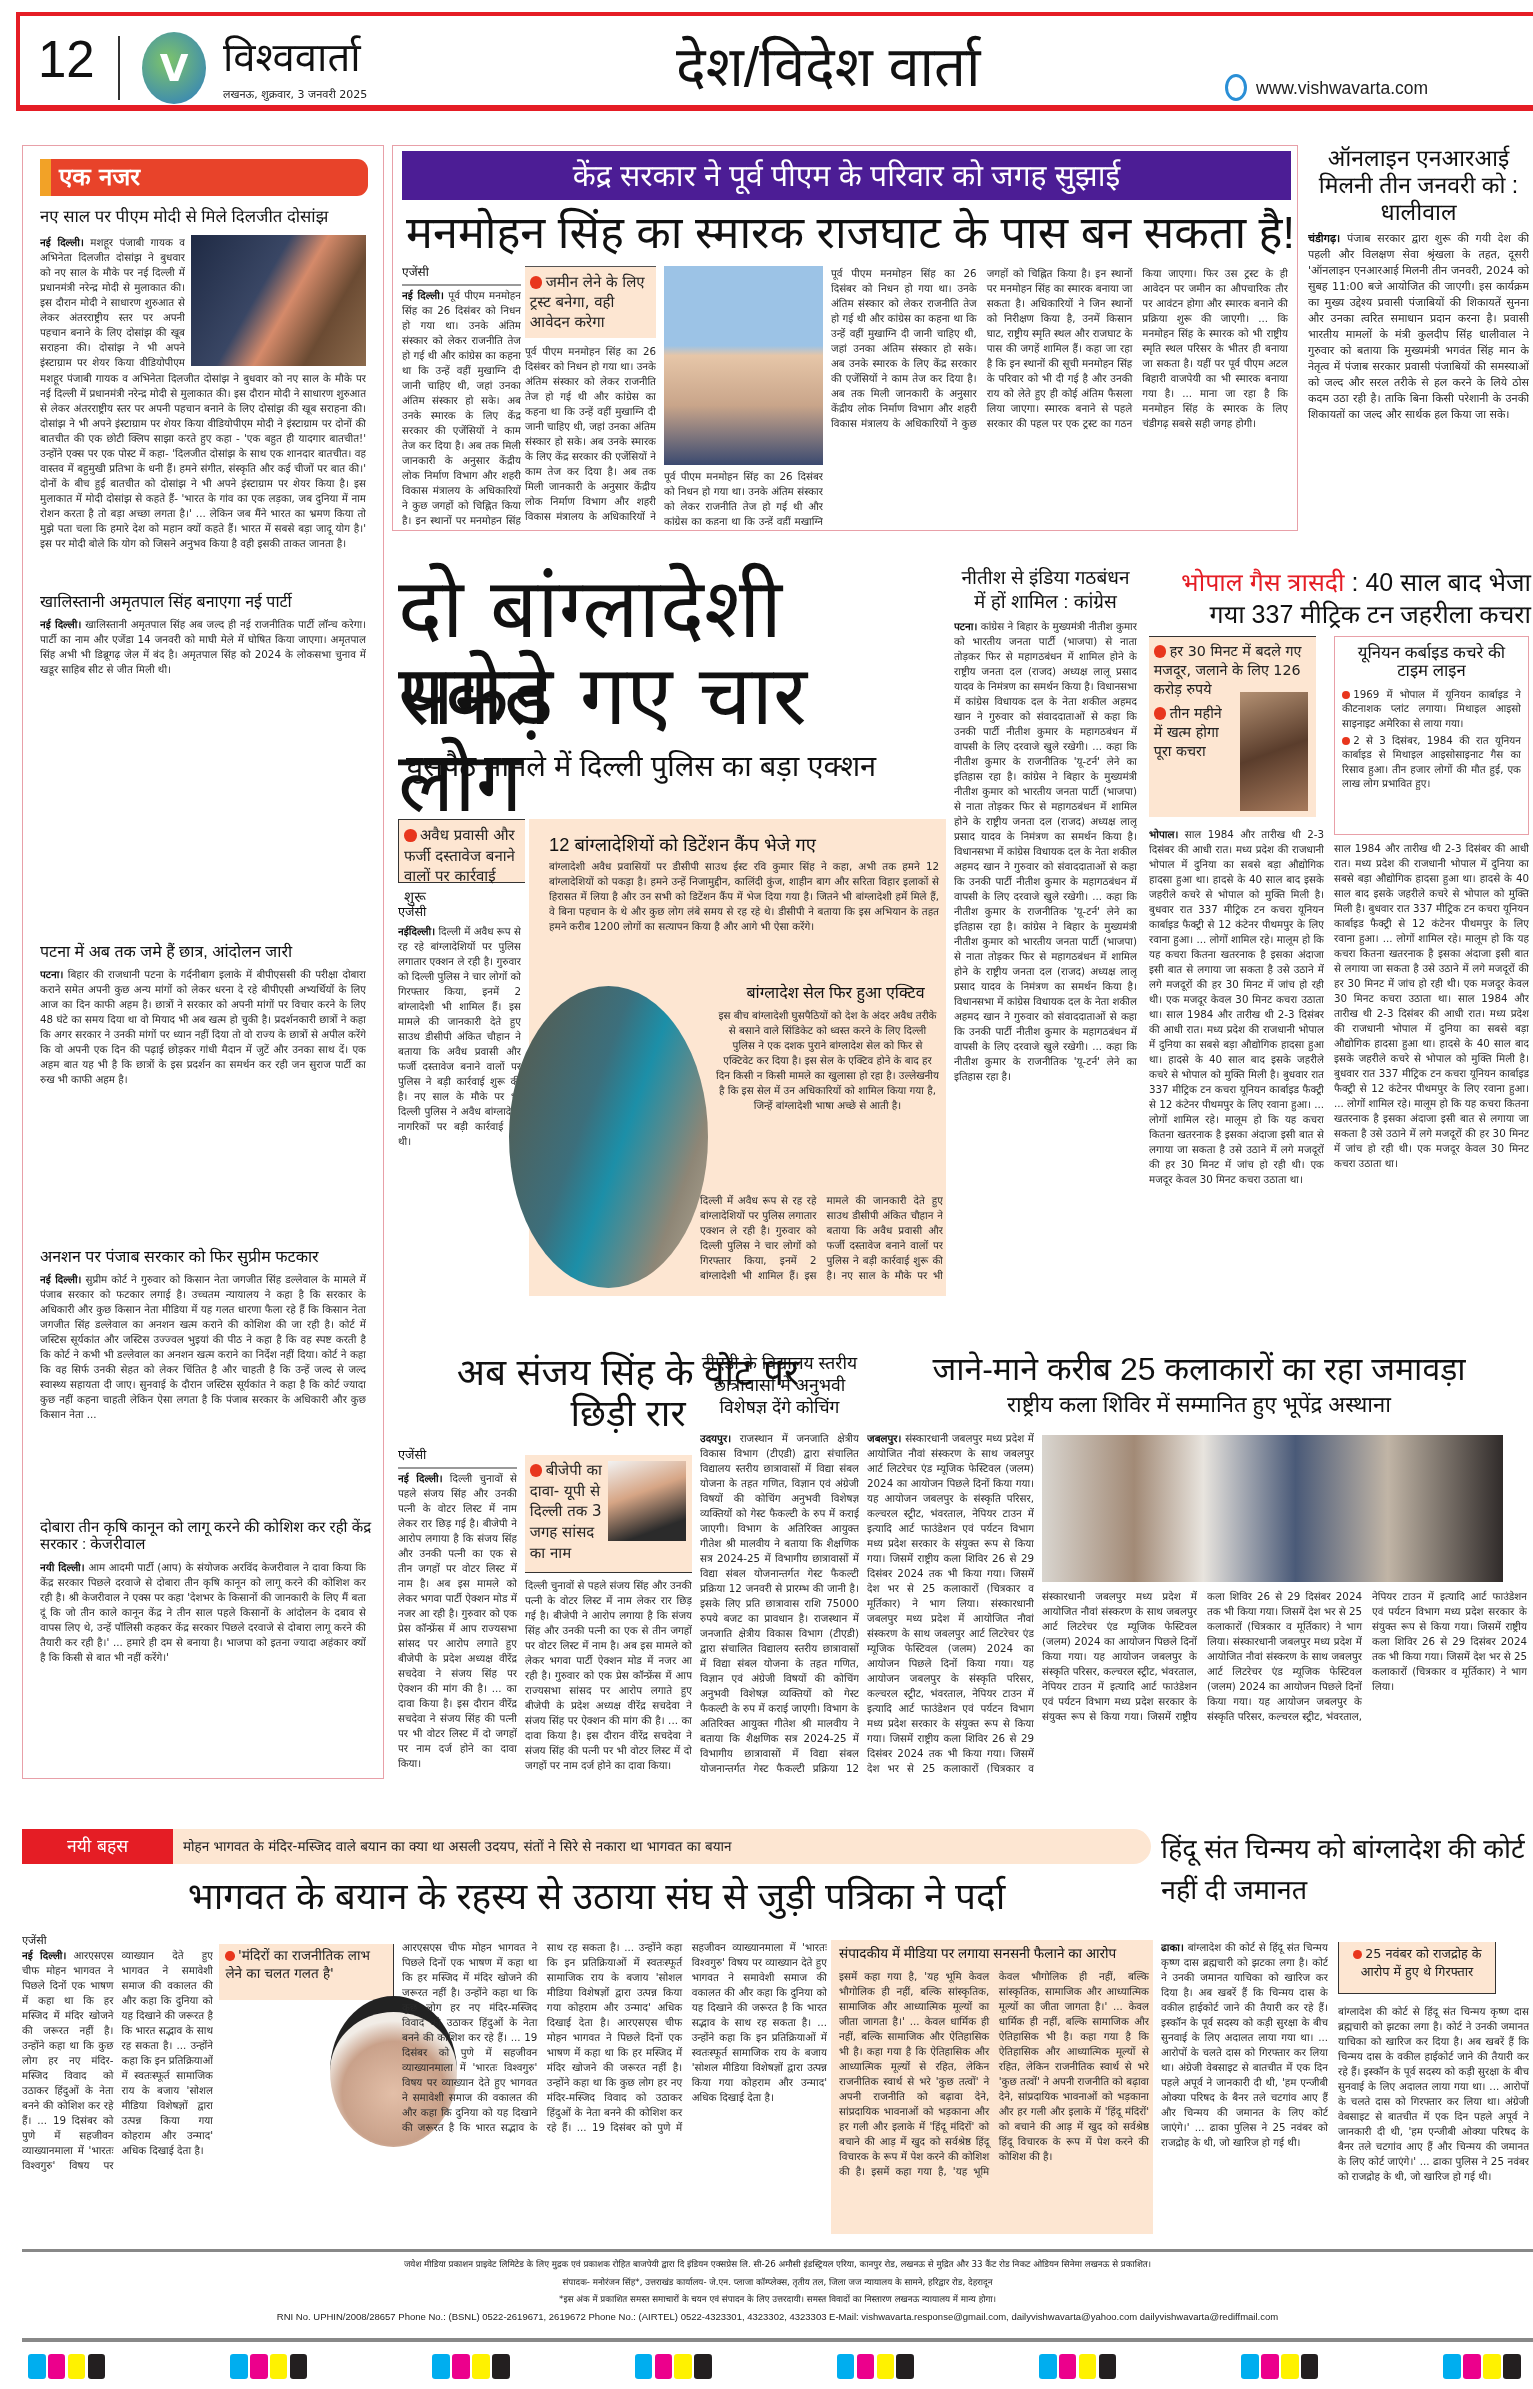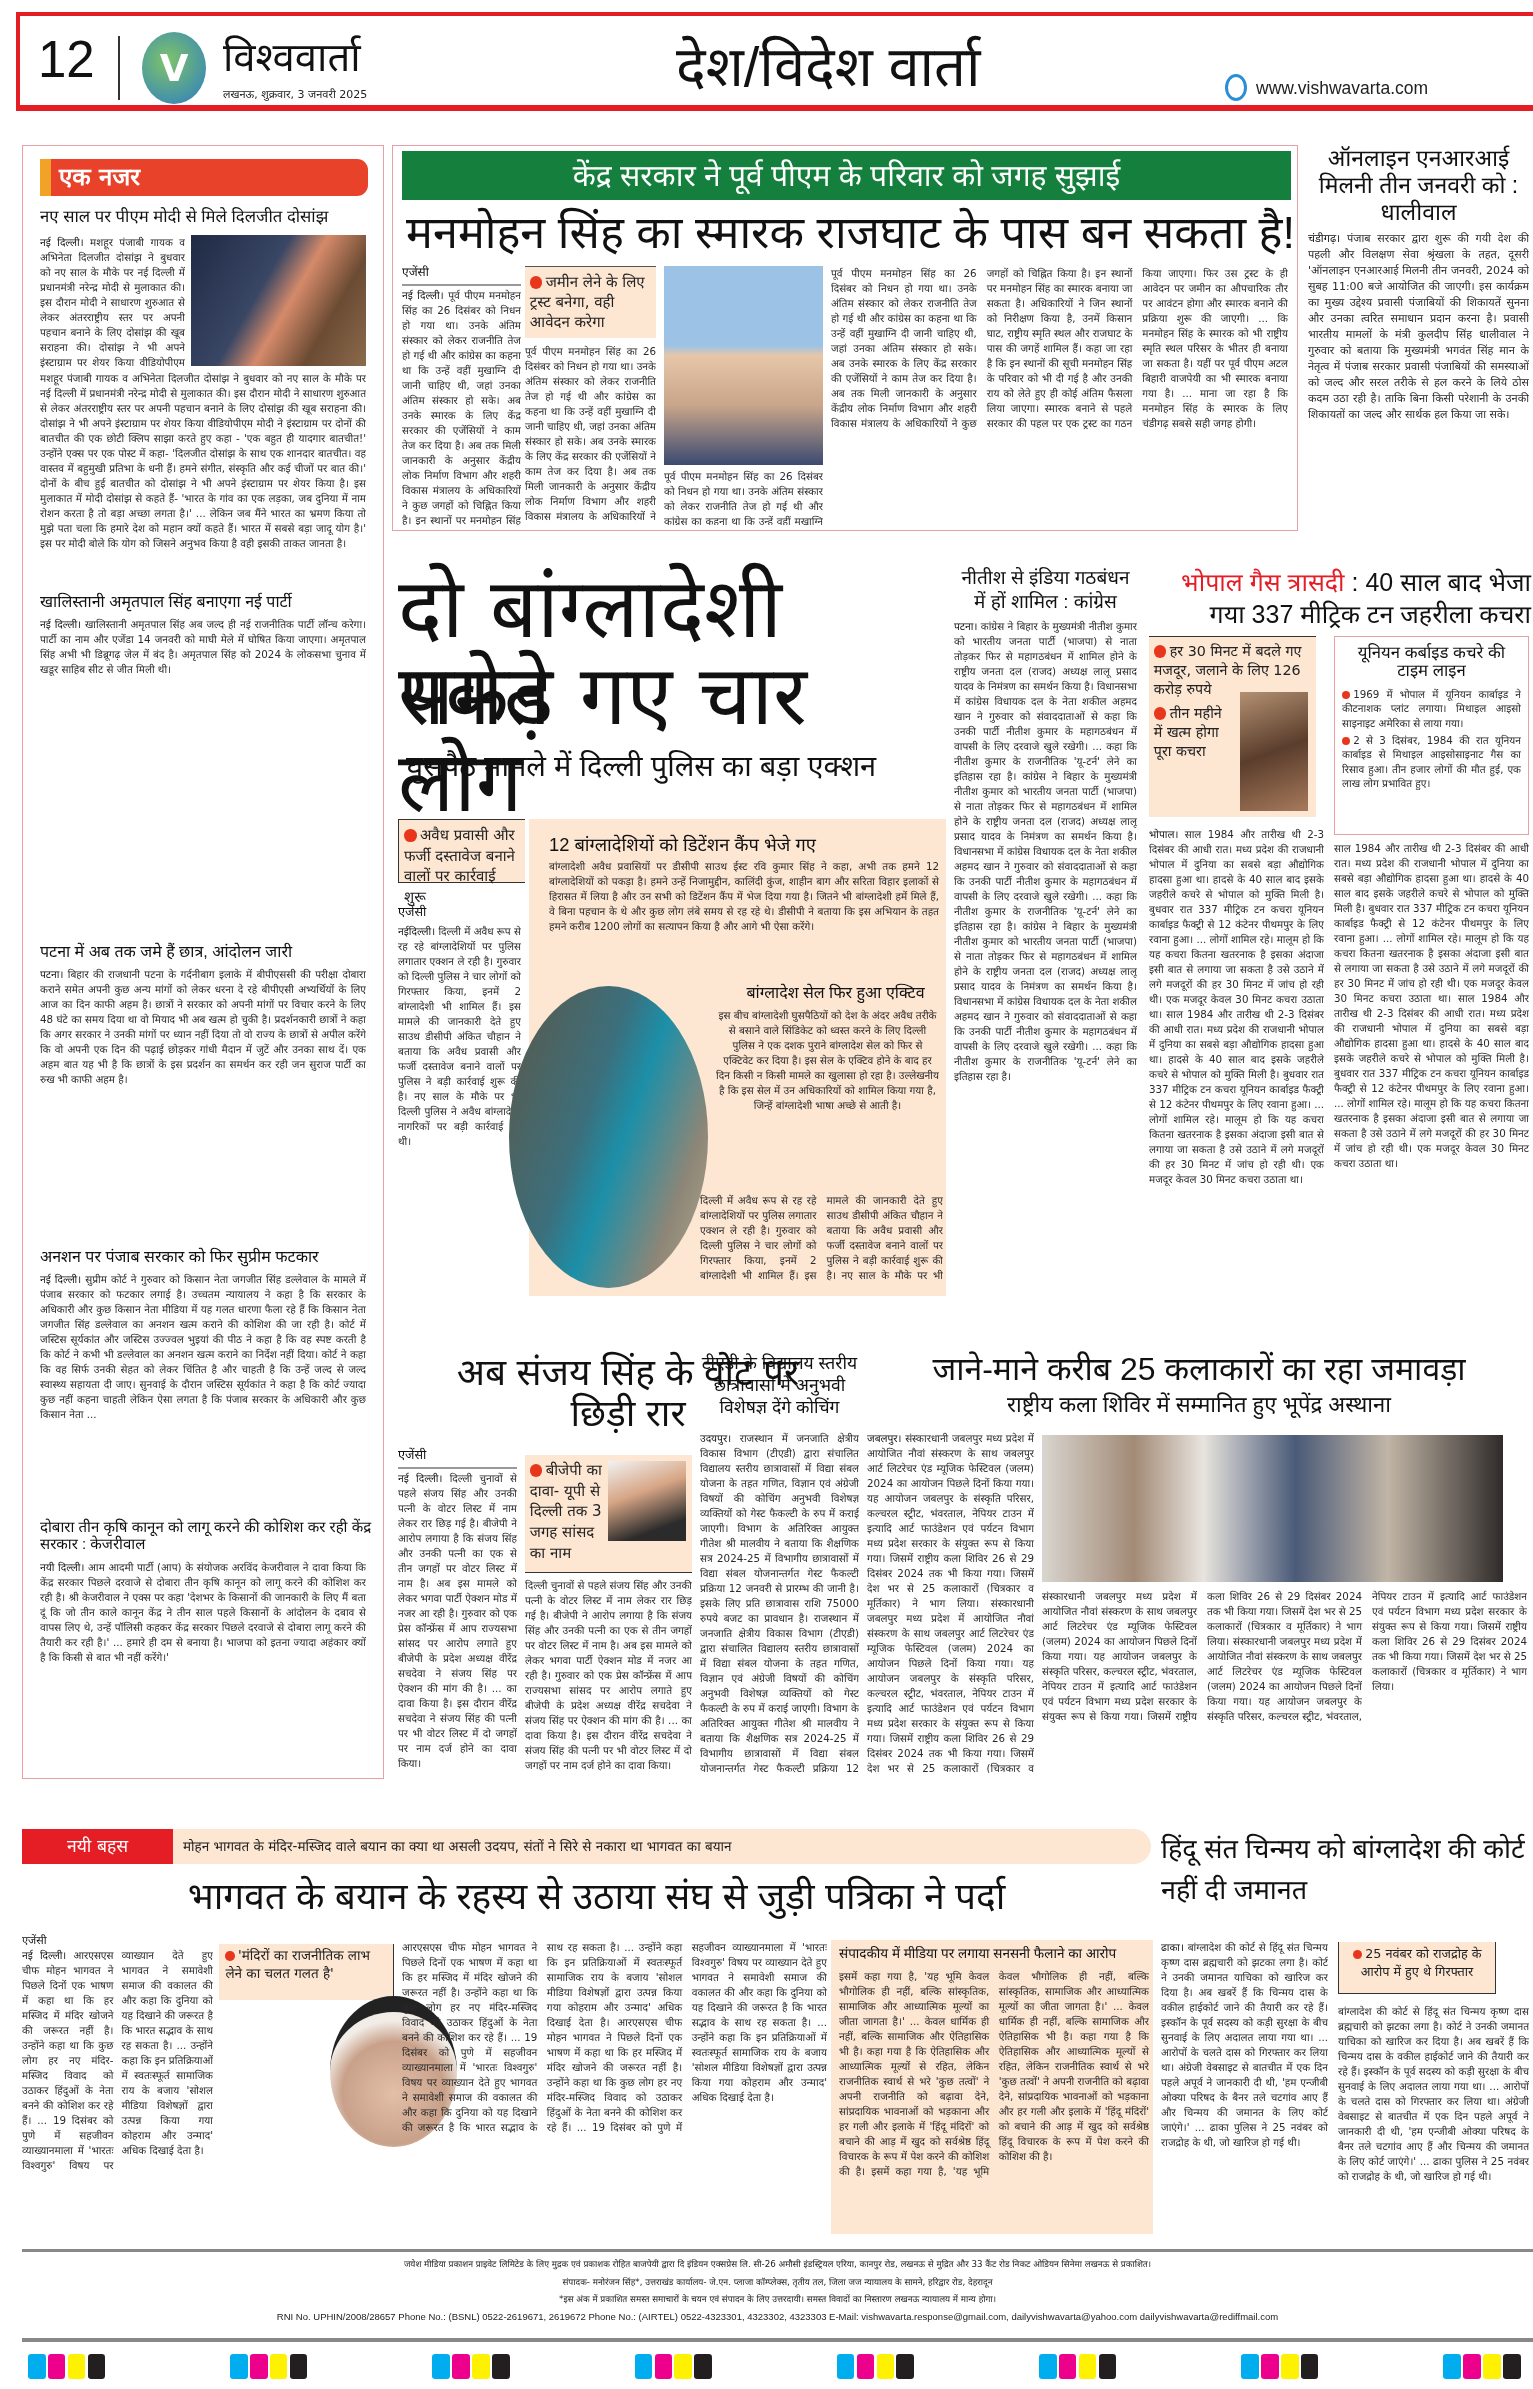--- a/index.html
+++ b/index.html
@@ -1,19 +1,19 @@
 <!DOCTYPE html>
 <html style="font-size:12.7px"><head>
 <meta charset="utf-8">
 <style>
   *{box-sizing:border-box;margin:0;padding:0}
   body{width:1533px;height:2389px;background:#fff;font-family:"DejaVu Sans","Liberation Sans",sans-serif;color:#222;position:relative;overflow:hidden}
   .abs{position:absolute}
   .bt{font-size:10.3px;line-height:15px;text-align:justify;color:#2a2a2a;overflow:hidden}
-  .bt b{font-weight:normal;color:#111}
+  .bt b{font-weight:bold;color:#111}
   .hd{font-family:"Liberation Sans","DejaVu Sans",sans-serif;font-weight:normal;color:#111;line-height:1.1}
   .redbox{border:1.6px solid #e8a0a8}
   .bullet{display:inline-block;width:12.7px;height:12.7px;border-radius:50%;background:#e8361d;margin-right:3.2px;vertical-align:middle}
   .photo{background:linear-gradient(135deg,#8a8f9a,#4a4f58);overflow:hidden}
   .peach{background:#fde6d2}
   
   #masthead-frame{left:16px;top:12px;width:1517px;height:95px;border-left:4.8px solid #e51d25;border-top:4.8px solid #e51d25}
   #masthead-bar{left:16px;top:105px;width:1517px;height:6.4px;background:#e51d25}
   .cmyk{display:inline-block;width:17.5px;height:25.4px;border-radius:3.2px;margin-right:2.4px}
 </style>
@@ -45,21 +45,21 @@
 <div class="abs hd" style="left:40px;top:943px;width:334px;font-size:16px">पटना में अब तक जमे हैं छात्र, आंदोलन जारी</div>
 <div class="abs bt" style="left:40px;top:967px;width:326px;height:278px"><b>पटना।</b> <span>बिहार की राजधानी पटना के गर्दनीबाग इलाके में बीपीएससी की परीक्षा दोबारा कराने समेत अपनी कुछ अन्य मांगों को लेकर धरना दे रहे बीपीएसी अभ्यर्थियों के लिए आज का दिन काफी अहम है। छात्रों ने सरकार को अपनी मांगों पर विचार करने के लिए 48 घंटे का समय दिया था वो मियाद भी अब खत्म हो चुकी है। प्रदर्शनकारी छात्रों ने कहा कि अगर सरकार ने उनकी मांगों पर ध्यान नहीं दिया तो वो राज्य के छात्रों से अपील करेंगे कि वो अपनी एक दिन की पढ़ाई छोड़कर गांधी मैदान में जुटें और उनका साथ दें। एक अहम बात यह भी है कि छात्रों के इस प्रदर्शन का समर्थन कर रही जन सुराज पार्टी का रुख भी काफी अहम है।</span></div>
 
 <div class="abs hd" style="left:40px;top:1248px;width:334px;font-size:16px">अनशन पर पंजाब सरकार को फिर सुप्रीम फटकार</div>
 <div class="abs bt" style="left:40px;top:1272px;width:326px;height:243px"><b>नई दिल्ली।</b> <span>सुप्रीम कोर्ट ने गुरुवार को किसान नेता जगजीत सिंह डल्लेवाल के मामले में पंजाब सरकार को फटकार लगाई है। उच्चतम न्यायालय ने कहा है कि सरकार के अधिकारी और कुछ किसान नेता मीडिया में यह गलत धारणा फैला रहे हैं कि किसान नेता जगजीत सिंह डल्लेवाल का अनशन खत्म कराने की कोशिश की जा रही है। कोर्ट में जस्टिस सूर्यकांत और जस्टिस उज्ज्वल भुइयां की पीठ ने कहा है कि वह स्पष्ट करती है कि कोर्ट ने कभी भी डल्लेवाल का अनशन खत्म कराने का निर्देश नहीं दिया। कोर्ट ने कहा कि वह सिर्फ उनकी सेहत को लेकर चिंतित है और चाहती है कि उन्हें जल्द से जल्द स्वास्थ्य सहायता दी जाए। सुनवाई के दौरान जस्टिस सूर्यकांत ने कहा है कि कोर्ट ज्यादा कुछ नहीं कहना चाहती लेकिन ऐसा लगता है कि पंजाब सरकार के अधिकारी और कुछ किसान नेता ...</span></div>
 
 <div class="abs hd" style="left:40px;top:1519px;width:334px;font-size:15px">दोबारा तीन कृषि कानून को लागू करने की कोशिश कर रही केंद्र सरकार : केजरीवाल</div>
 <div class="abs bt" style="left:40px;top:1560px;width:326px;height:211px"><b>नयी दिल्ली।</b> <span>आम आदमी पार्टी (आप) के संयोजक अरविंद केजरीवाल ने दावा किया कि केंद्र सरकार पिछले दरवाजे से दोबारा तीन कृषि कानून को लागू करने की कोशिश कर रही है। श्री केजरीवाल ने एक्स पर कहा 'देशभर के किसानों की जानकारी के लिए मैं बता दूं कि जो तीन काले कानून केंद्र ने तीन साल पहले किसानों के आंदोलन के दबाव से वापस लिए थे, उन्हें पॉलिसी कहकर केंद्र सरकार पिछले दरवाजे से दोबारा लागू करने की तैयारी कर रही है।' ... हमारे ही दम से बनाया है। भाजपा को इतना ज्यादा अहंकार क्यों है कि किसी से बात भी नहीं करेंगे।'</span></div>
 
 <div class="abs redbox" style="left:392px;top:145px;width:906px;height:386px"></div>
-<div class="abs" style="left:402px;top:151px;width:889px;height:49px;background:#15803d;color:#fff;font-size:30px;text-align:center;line-height:49px;font-family:'Liberation Sans',sans-serif">केंद्र सरकार ने पूर्व पीएम के परिवार को जगह सुझाई</div>
+<div class="abs" style="left:402px;top:151px;width:889px;height:49px;background:#4c1d95;color:#fff;font-size:30px;text-align:center;line-height:49px;font-family:'Liberation Sans',sans-serif">केंद्र सरकार ने पूर्व पीएम के परिवार को जगह सुझाई</div>
 <div class="abs hd" style="left:406px;top:208px;width:891px;font-size:45px;font-weight:normal">मनमोहन सिंह का स्मारक राजघाट के पास बन सकता है!</div>
 <div class="abs hd" style="left:402px;top:266px;font-size:12px">एजेंसी</div>
 <div class="abs" style="left:402px;top:284px;width:119px;height:1.6px;background:#999"></div>
 <div class="abs bt" style="left:402px;top:288px;width:119px;height:237px"><b>नई दिल्ली।</b> <span>पूर्व पीएम मनमोहन सिंह का 26 दिसंबर को निधन हो गया था। उनके अंतिम संस्कार को लेकर राजनीति तेज हो गई थी और कांग्रेस का कहना था कि उन्हें वहीं मुखाग्नि दी जानी चाहिए थी, जहां उनका अंतिम संस्कार हो सके। अब उनके स्मारक के लिए केंद्र सरकार की एजेंसियों ने काम तेज कर दिया है। अब तक मिली जानकारी के अनुसार केंद्रीय लोक निर्माण विभाग और शहरी विकास मंत्रालय के अधिकारियों ने कुछ जगहों को चिह्नित किया है। इन स्थानों पर मनमोहन सिंह का स्मारक बनाया जा सकता है। अधिकारियों ने जिन स्थानों को निरीक्षण किया है, उनमें किसान घाट, राष्ट्रीय स्मृति स्थल और राजघाट के पास की जगहें शामिल हैं। कहा जा रहा है कि इन स्थानों की सूची मनमोहन सिंह के परिवार को भी दी गई है और उनकी राय को लेते हुए ही कोई अंतिम फैसला लिया जाएगा। स्मारक बनाने से पहले सरकार की पहल पर एक ट्रस्ट का गठन किया जाएगा। फिर उस ट्रस्ट के ही आवेदन पर जमीन का औपचारिक तौर पर आवंटन होगा और स्मारक बनाने की प्रक्रिया शुरू की जाएगी। ... कि मनमोहन सिंह के स्मारक को भी राष्ट्रीय स्मृति स्थल परिसर के भीतर ही बनाया जा सकता है। यहीं पर पूर्व पीएम अटल बिहारी वाजपेयी का भी स्मारक बनाया गया है। ... माना जा रहा है कि मनमोहन सिंह के स्मारक के लिए चंडीगढ़ सबसे सही जगह होगी।</span></div>
 <div class="abs peach" style="left:525px;top:266px;width:131px;height:72px;border-top:1.6px solid #555;padding:4.8px;font-size:15px;line-height:20px"><span class="bullet"></span><span>जमीन लेने के लिए ट्रस्ट बनेगा, वही आवेदन करेगा</span></div>
 <div class="abs bt" style="left:525px;top:344px;width:131px;height:181px"><span>पूर्व पीएम मनमोहन सिंह का 26 दिसंबर को निधन हो गया था। उनके अंतिम संस्कार को लेकर राजनीति तेज हो गई थी और कांग्रेस का कहना था कि उन्हें वहीं मुखाग्नि दी जानी चाहिए थी, जहां उनका अंतिम संस्कार हो सके। अब उनके स्मारक के लिए केंद्र सरकार की एजेंसियों ने काम तेज कर दिया है। अब तक मिली जानकारी के अनुसार केंद्रीय लोक निर्माण विभाग और शहरी विकास मंत्रालय के अधिकारियों ने कुछ जगहों को चिह्नित किया है। इन स्थानों पर मनमोहन सिंह का स्मारक बनाया जा सकता है। अधिकारियों ने जिन स्थानों को निरीक्षण किया है, उनमें किसान घाट, राष्ट्रीय स्मृति स्थल और राजघाट के पास की जगहें शामिल हैं। कहा जा रहा है कि इन स्थानों की सूची मनमोहन सिंह के परिवार को भी दी गई है और उनकी राय को लेते हुए ही कोई अंतिम फैसला लिया जाएगा। स्मारक बनाने से पहले सरकार की पहल पर एक ट्रस्ट का गठन किया जाएगा। फिर उस ट्रस्ट के ही आवेदन पर जमीन का औपचारिक तौर पर आवंटन होगा और स्मारक बनाने की प्रक्रिया शुरू की जाएगी। ... कि मनमोहन सिंह के स्मारक को भी राष्ट्रीय स्मृति स्थल परिसर के भीतर ही बनाया जा सकता है। यहीं पर पूर्व पीएम अटल बिहारी वाजपेयी का भी स्मारक बनाया गया है। ... माना जा रहा है कि मनमोहन सिंह के स्मारक के लिए चंडीगढ़ सबसे सही जगह होगी।</span></div>
 <div class="abs photo" style="left:664px;top:266px;width:159px;height:199px;background:linear-gradient(180deg,#9cc3e6 0%,#9cc3e6 40%,#e6c6a8 45%,#c9a58a 70%,#3b4a70 100%)"></div>
 <div class="abs bt" style="left:664px;top:469px;width:159px;height:56px"><span>पूर्व पीएम मनमोहन सिंह का 26 दिसंबर को निधन हो गया था। उनके अंतिम संस्कार को लेकर राजनीति तेज हो गई थी और कांग्रेस का कहना था कि उन्हें वहीं मुखाग्नि दी जानी चाहिए थी, जहां उनका अंतिम संस्कार हो सके। अब उनके स्मारक के लिए केंद्र सरकार की एजेंसियों ने काम तेज कर दिया है। अब तक मिली जानकारी के अनुसार केंद्रीय लोक निर्माण विभाग और शहरी विकास मंत्रालय के अधिकारियों ने कुछ जगहों को चिह्नित किया है। इन स्थानों पर मनमोहन सिंह का स्मारक बनाया जा सकता है। अधिकारियों ने जिन स्थानों को निरीक्षण किया है, उनमें किसान घाट, राष्ट्रीय स्मृति स्थल और राजघाट के पास की जगहें शामिल हैं। कहा जा रहा है कि इन स्थानों की सूची मनमोहन सिंह के परिवार को भी दी गई है और उनकी राय को लेते हुए ही कोई अंतिम फैसला लिया जाएगा। स्मारक बनाने से पहले सरकार की पहल पर एक ट्रस्ट का गठन किया जाएगा। फिर उस ट्रस्ट के ही आवेदन पर जमीन का औपचारिक तौर पर आवंटन होगा और स्मारक बनाने की प्रक्रिया शुरू की जाएगी। ... कि मनमोहन सिंह के स्मारक को भी राष्ट्रीय स्मृति स्थल परिसर के भीतर ही बनाया जा सकता है। यहीं पर पूर्व पीएम अटल बिहारी वाजपेयी का भी स्मारक बनाया गया है। ... माना जा रहा है कि मनमोहन सिंह के स्मारक के लिए चंडीगढ़ सबसे सही जगह होगी।</span></div>
 <div class="abs bt" style="left:831px;top:266px;width:457px;height:258px;column-count:3"><span>पूर्व पीएम मनमोहन सिंह का 26 दिसंबर को निधन हो गया था। उनके अंतिम संस्कार को लेकर राजनीति तेज हो गई थी और कांग्रेस का कहना था कि उन्हें वहीं मुखाग्नि दी जानी चाहिए थी, जहां उनका अंतिम संस्कार हो सके। अब उनके स्मारक के लिए केंद्र सरकार की एजेंसियों ने काम तेज कर दिया है। अब तक मिली जानकारी के अनुसार केंद्रीय लोक निर्माण विभाग और शहरी विकास मंत्रालय के अधिकारियों ने कुछ जगहों को चिह्नित किया है। इन स्थानों पर मनमोहन सिंह का स्मारक बनाया जा सकता है। अधिकारियों ने जिन स्थानों को निरीक्षण किया है, उनमें किसान घाट, राष्ट्रीय स्मृति स्थल और राजघाट के पास की जगहें शामिल हैं। कहा जा रहा है कि इन स्थानों की सूची मनमोहन सिंह के परिवार को भी दी गई है और उनकी राय को लेते हुए ही कोई अंतिम फैसला लिया जाएगा। स्मारक बनाने से पहले सरकार की पहल पर एक ट्रस्ट का गठन किया जाएगा। फिर उस ट्रस्ट के ही आवेदन पर जमीन का औपचारिक तौर पर आवंटन होगा और स्मारक बनाने की प्रक्रिया शुरू की जाएगी। ... कि मनमोहन सिंह के स्मारक को भी राष्ट्रीय स्मृति स्थल परिसर के भीतर ही बनाया जा सकता है। यहीं पर पूर्व पीएम अटल बिहारी वाजपेयी का भी स्मारक बनाया गया है। ... माना जा रहा है कि मनमोहन सिंह के स्मारक के लिए चंडीगढ़ सबसे सही जगह होगी।</span></div>
 

